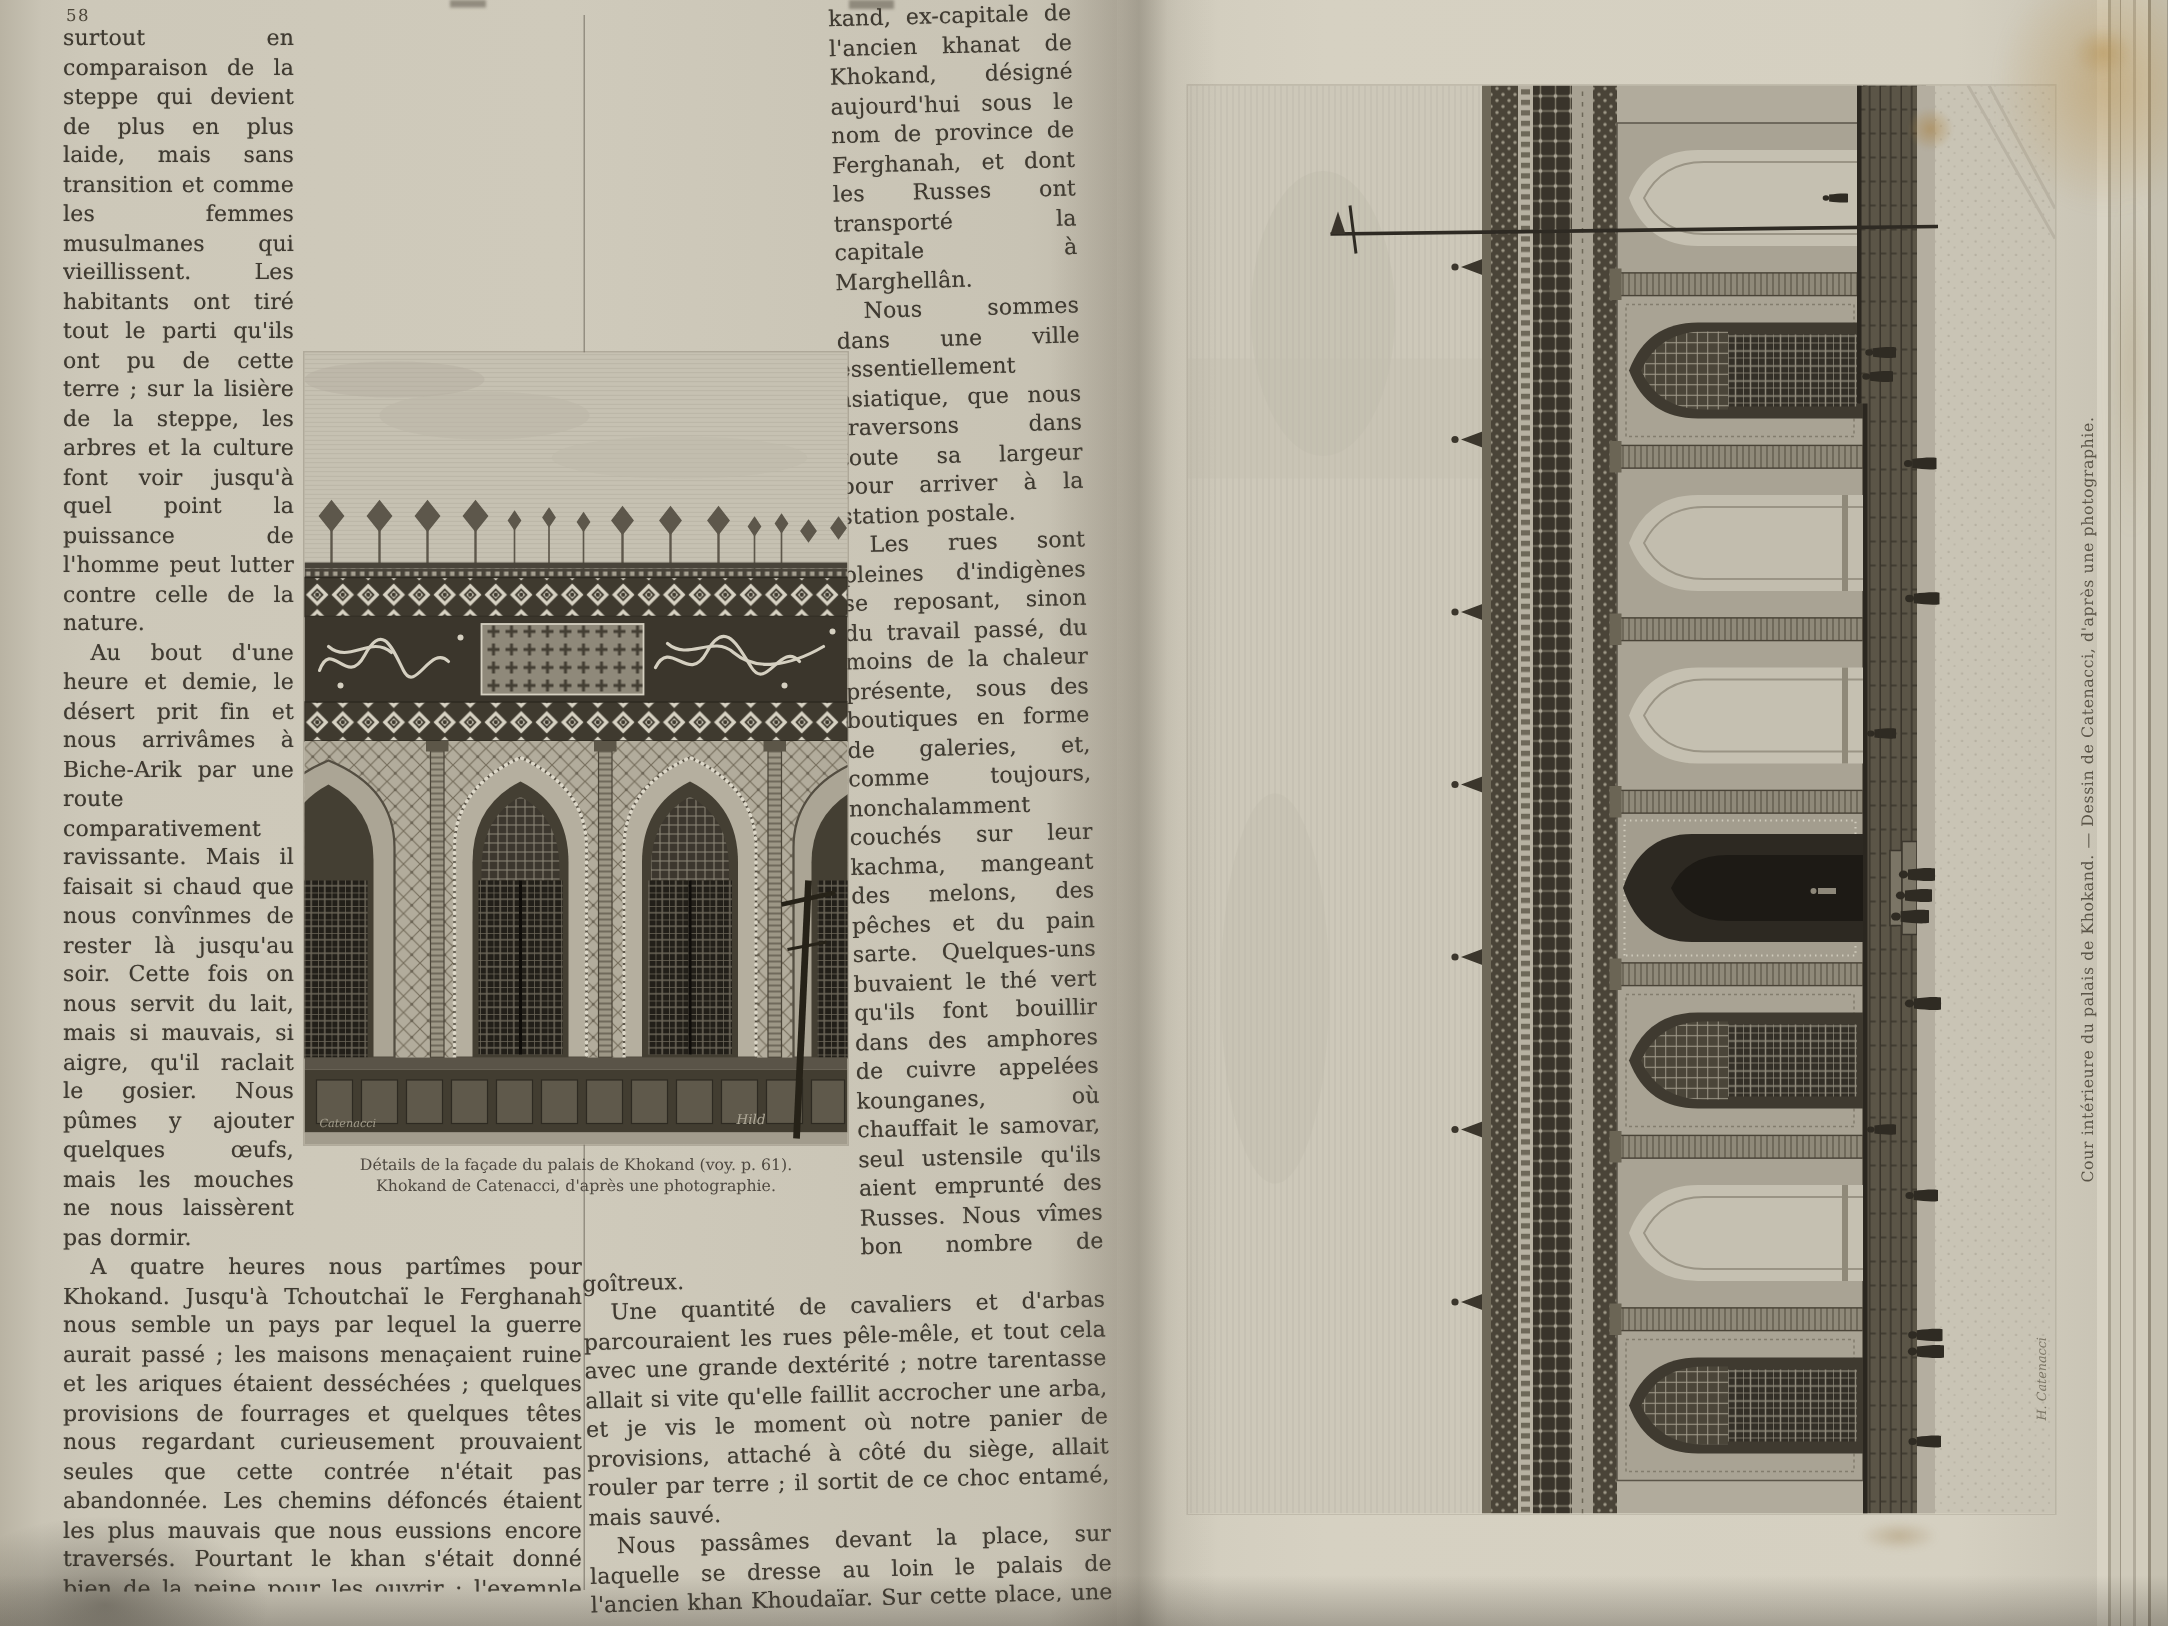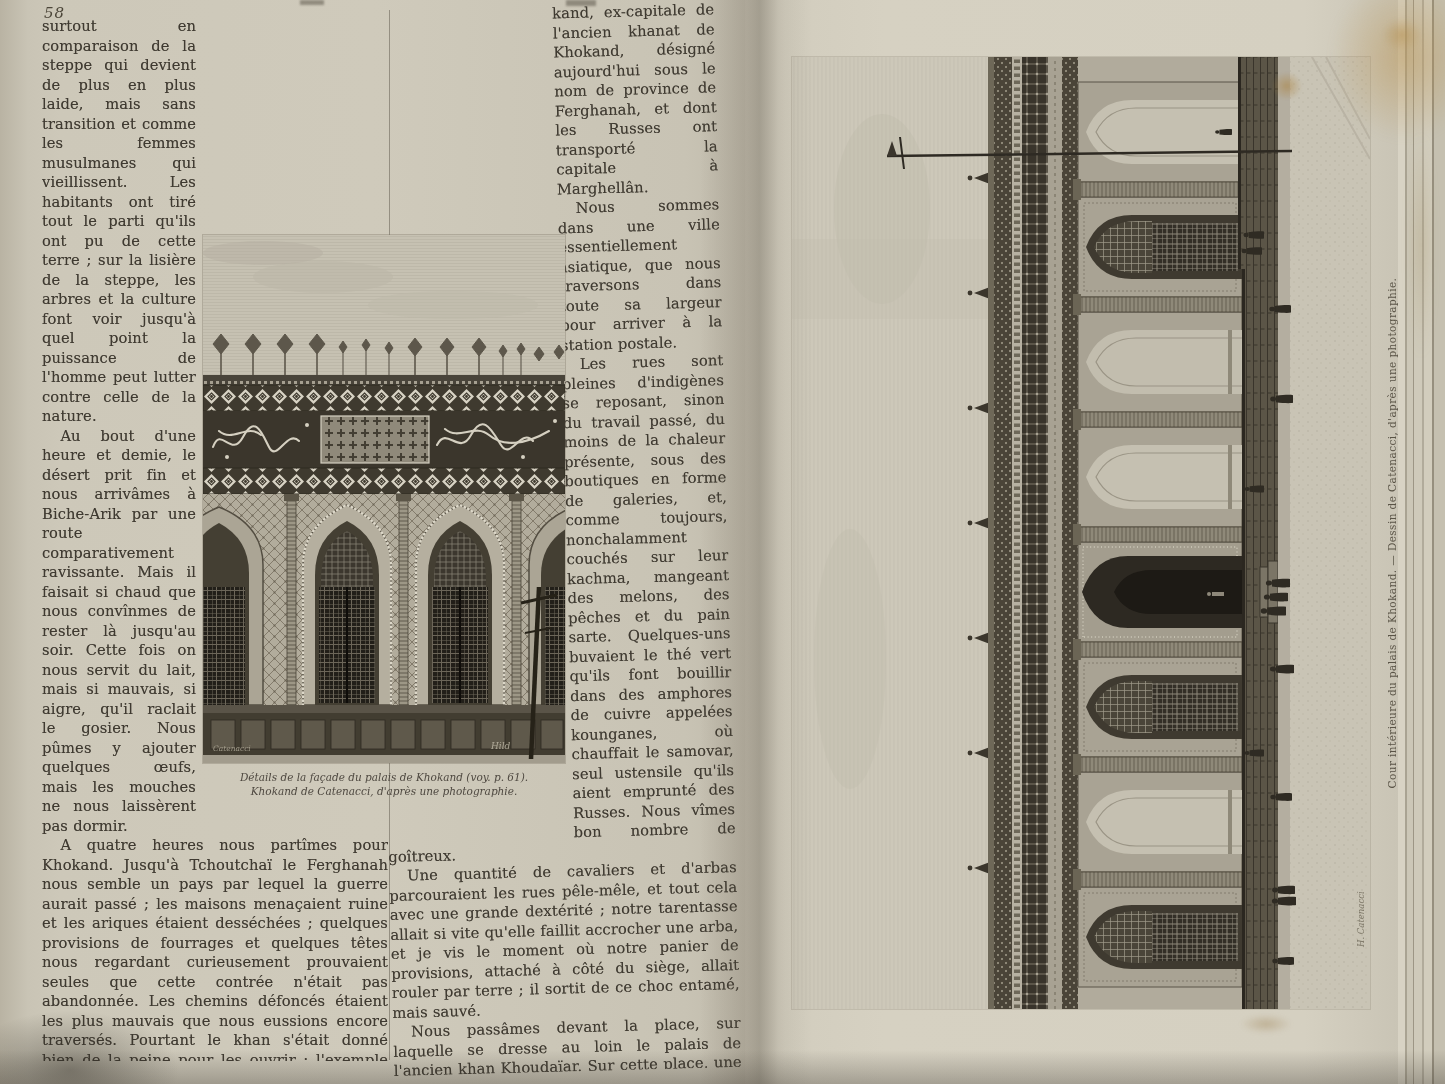--- a/index.html
+++ b/index.html
@@ -4,36 +4,36 @@
 <style>
   html,body{margin:0;padding:0;background:#6e685c;}
   #scan{position:relative;width:1445px;height:1084px;overflow:hidden;
         font-family:"DejaVu Serif", serif;background:#ccc7b8;}
   
   .left-page{position:absolute;left:0;top:0;width:745px;height:1084px;
              background:linear-gradient(90deg,#b9b3a3 0,#c9c4b5 28px,#cdc8b9 60px,#cfcabb 50%,#c8c3b4 92%,#bfb9aa 100%);}
   .right-page{position:absolute;left:745px;top:0;width:700px;height:1084px;
               background:linear-gradient(90deg,#c2bcad 0,#d2cdbe 40px,#d6d1c2 20%,#d5d0c1 80%,#c7c2b3 96%,#b3ad9d 100%);}
   
-  .pagenum{position:absolute;left:44px;top:4px;font-size:15px;color:#4c4639;letter-spacing:1px;font-style:italic;}
+  .pagenum{position:absolute;left:44px;top:4px;font-size:11px;color:#4c4639;letter-spacing:1px;}
   .textcol{position:absolute;font-size:14.7px;line-height:19.5px;color:#3f3a31;
            text-align:justify;overflow:hidden;letter-spacing:.1px;word-spacing:.4px;
            text-shadow:0 0 .5px rgba(63,58,49,.55);}
   .textcol p{margin:0;text-indent:1.25em;}
   .textcol p.cont{text-indent:0;}
   #col1{left:42px;top:16px;width:346px;height:1045px;}
   #col2{left:394px;top:8px;width:348px;height:1068px;transform:rotate(-1.5deg);transform-origin:0 100%;}
   .spacer-r{float:right;width:192px;height:585px;margin-top:201px;}
   .spacer-l{float:left;width:186px;height:608px;margin-top:214px;}
   .divider{position:absolute;left:389px;top:10px;width:1px;height:1050px;background:rgba(90,84,72,.5);}
   
   .figure{position:absolute;left:203px;top:235px;width:362px;height:528px;
           box-shadow:0 0 0 1px rgba(120,113,98,.35);background:#c3beae;text-align:center;}
   .figcaption{position:absolute;left:203px;top:771px;width:362px;text-align:center;
-              font-size:10.5px;line-height:13.5px;color:#4e4840;font-style:italic;}
+              font-size:10.5px;line-height:13.5px;color:#4e4840;}
   
   .plate-scene{position:absolute;left:792px;top:57px;width:952px;height:578px;
                transform-origin:0 0;transform:rotate(-90deg) translateX(-952px);
                box-shadow:0 0 0 1px rgba(130,123,108,.25);}
   .plate-caption{position:absolute;left:1386px;top:57px;width:952px;
                  transform-origin:0 0;transform:rotate(-90deg) translateX(-952px);
                  text-align:center;font-size:10.5px;color:#5a5447;letter-spacing:.4px;}
   
   .gutter{position:absolute;left:700px;top:0;width:112px;height:1084px;pointer-events:none;
           background:linear-gradient(90deg,rgba(97,90,76,0) 0,rgba(97,90,76,.22) 42%,rgba(80,74,61,.30) 53%,rgba(97,90,76,.10) 70%,rgba(97,90,76,0) 100%);}

